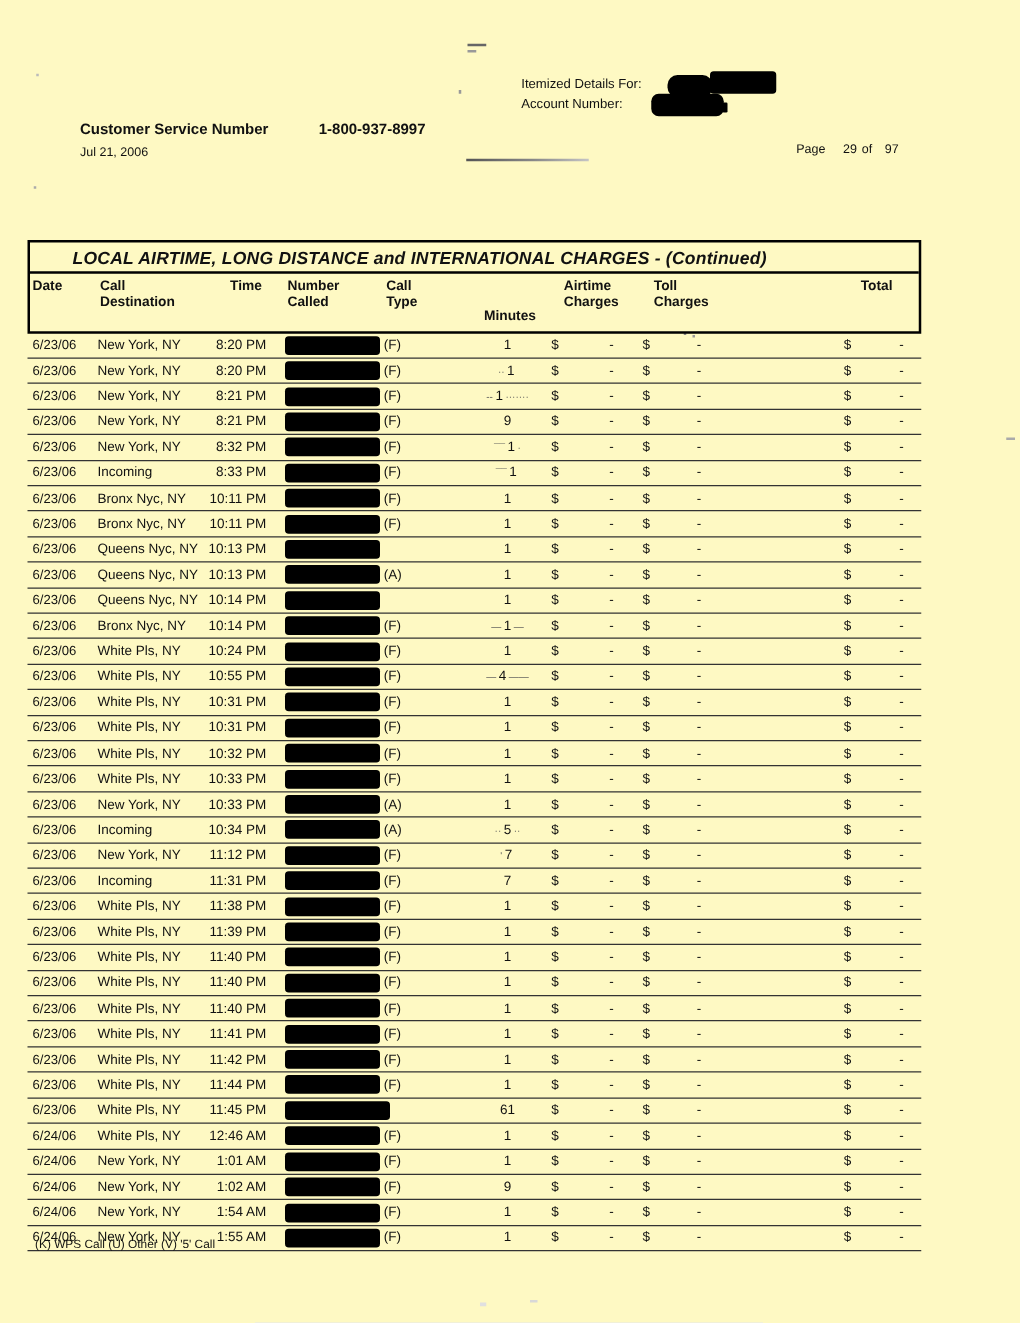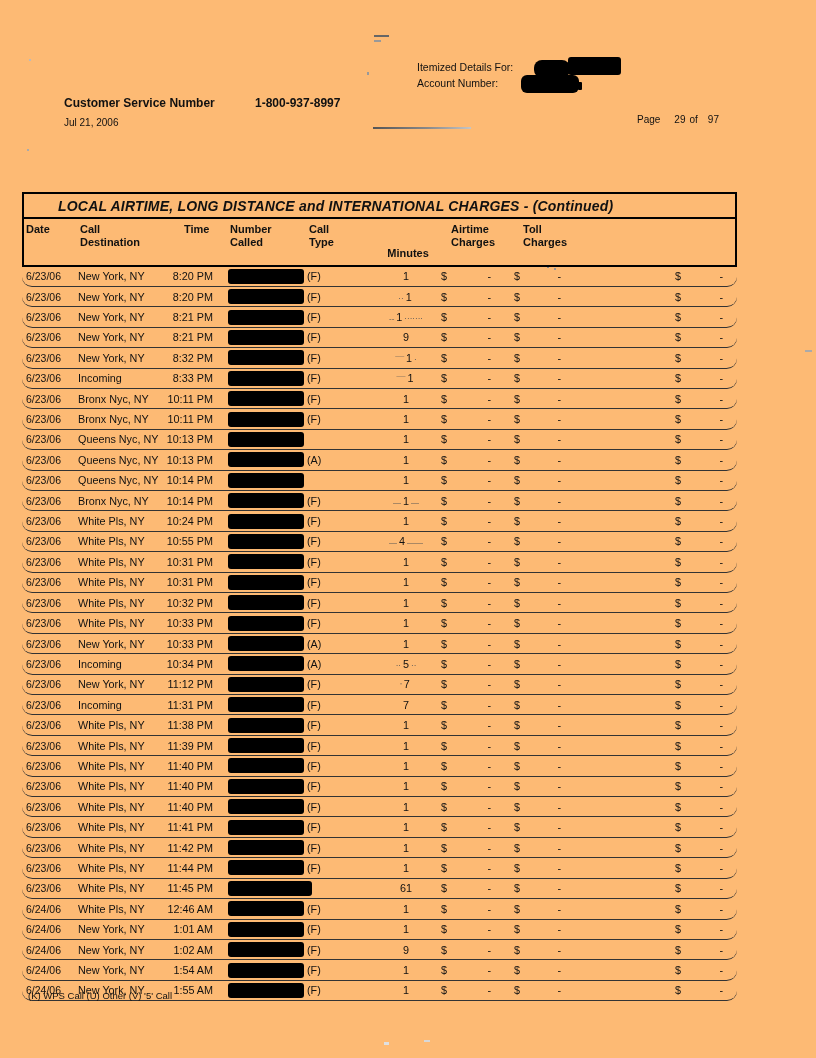--- a/index.html
+++ b/index.html
@@ -1,17 +1,17 @@
 <!DOCTYPE html>
 <html><head>
 <meta charset="utf-8">
 <style>
   html,body{margin:0;padding:0;background:#e8e8e8;}
   .page{
-    position:relative;width:816px;height:1058px;background:#fdba74;
+    position:relative;width:816px;height:1058px;background:#fef9c3;
     font-family:"Liberation Sans","DejaVu Sans",sans-serif;color:#111;
     margin:0 auto;overflow:hidden;
   }
   .abs{position:absolute;}
   
   .itemized-label{left:417px;top:61px;font-size:10.5px;}
   .account-label{left:417px;top:77px;font-size:10.5px;}
   .redact-blob{position:absolute;background:#000;}
   .name-blob-a{left:534px;top:60px;width:36px;height:18px;border-radius:8px;}
   .name-blob-b{left:568px;top:57px;width:53px;height:18px;border-radius:3px;}
@@ -37,21 +37,21 @@
   .art-t1{left:547px;top:266px;width:2px;height:2px;background:#888;}
   .art-t2{left:554px;top:268px;width:2px;height:2px;background:#999;}
   
   .charges-table{left:22px;top:192px;width:715px;}
   .title-box{border:2.5px solid #000;}
   .table-title{
     font-size:14px;font-weight:bold;font-style:italic;
     padding:4px 0 3px 10px;letter-spacing:.2px;white-space:nowrap;margin-left:24px;
   }
   .title-divider{border-top:2px solid #000;}
-  .grid{display:grid;grid-template-columns:54px 86px 53px 91px 72px 56px 66px 74px 163px;border-radius:16px;}
+  .grid{display:grid;grid-template-columns:54px 86px 53px 91px 72px 56px 66px 74px 163px;}
   .colheads{padding:4px 0 5px 0;font-size:11px;font-weight:bold;line-height:12.5px;}
   .colheads .h{white-space:nowrap;}
   .h-date{padding-left:2px;}
   .h-dest{padding-left:2px;}
   .h-time{padding-left:20px;}
   .h-num{padding-left:13px;}
   .h-type{padding-left:1px;}
   .h-min{text-align:center;margin-top:24px;}
   .h-air{padding-left:15px;}
   .h-toll{padding-left:21px;}
@@ -131,20 +131,21 @@
         </div>
         <div class="h h-min">Minutes</div>
         <div class="h h-air">
           <div>Airtime</div>
           <div>Charges</div>
         </div>
         <div class="h h-toll">
           <div>Toll</div>
           <div>Charges</div>
         </div>
+        <div class="h h-total">Total</div>
       </div>
     </div>
     <div class="rows">
     <div class="grid row">
       <div class="c date">6/23/06</div>
       <div class="c dest">New York, NY</div>
       <div class="c time">8:20 PM</div>
       <div class="c num"><span class="redact"></span></div>
       <div class="c type">(F)</div>
       <div class="c min">

